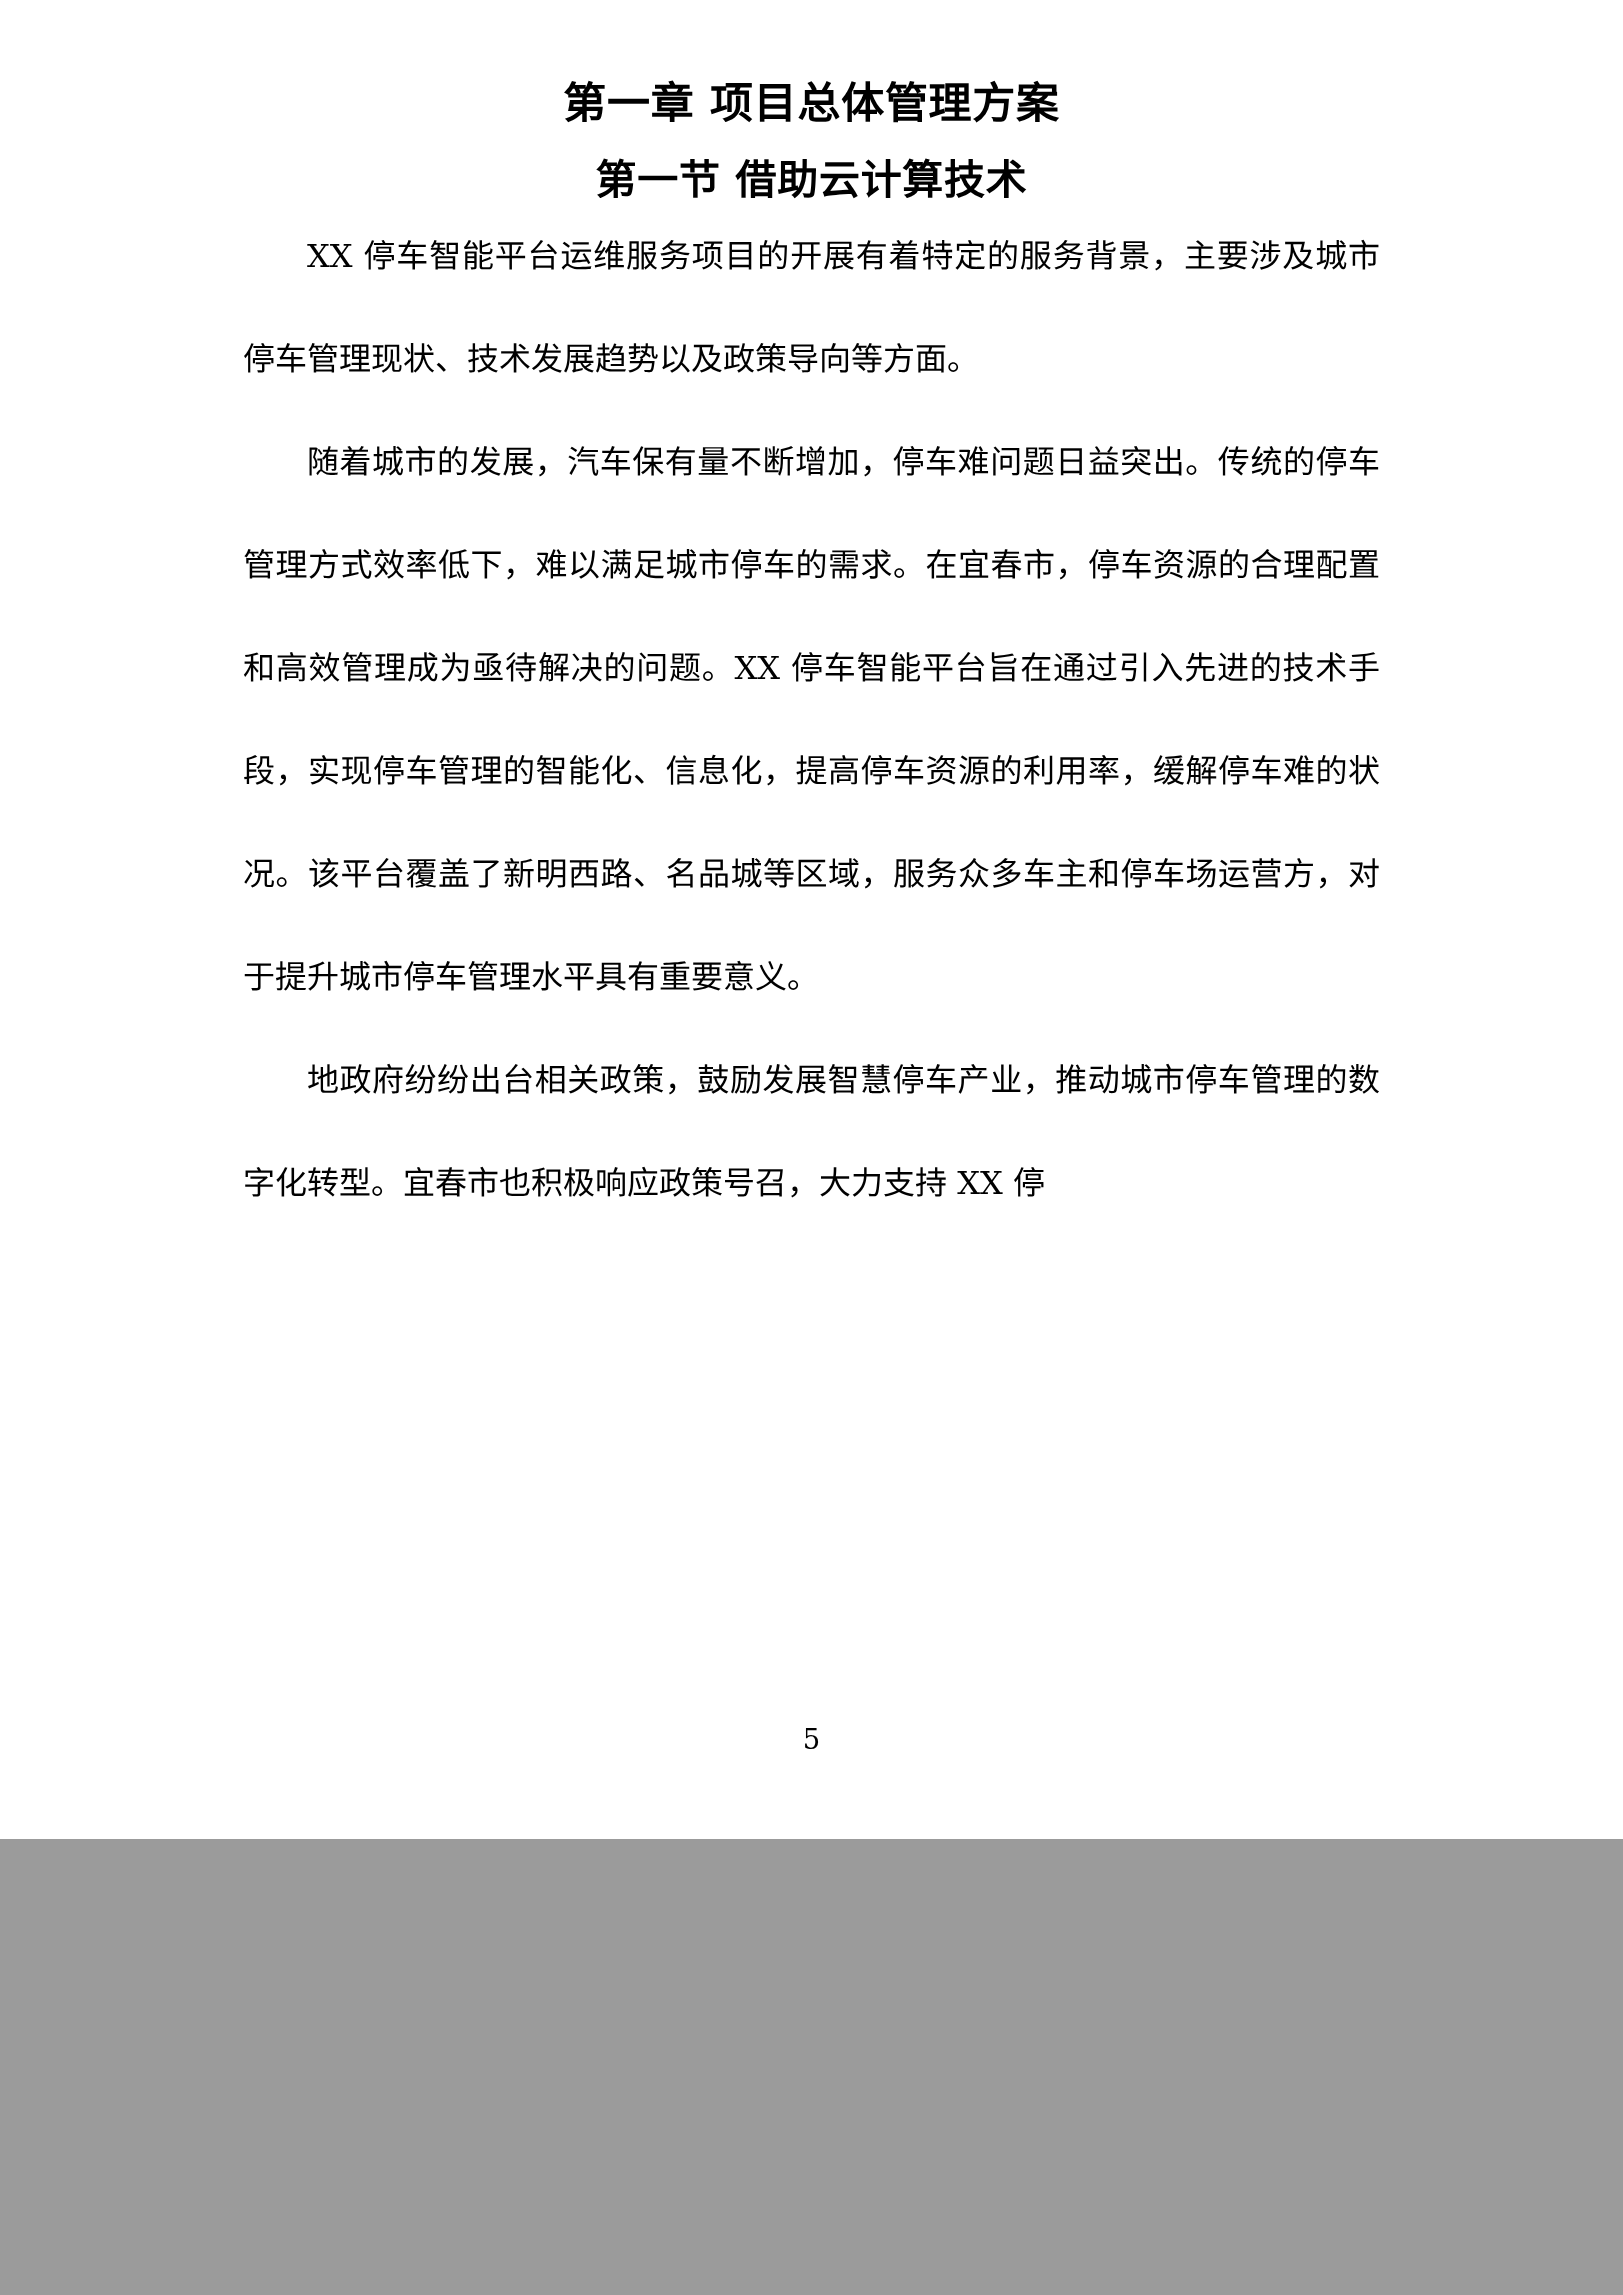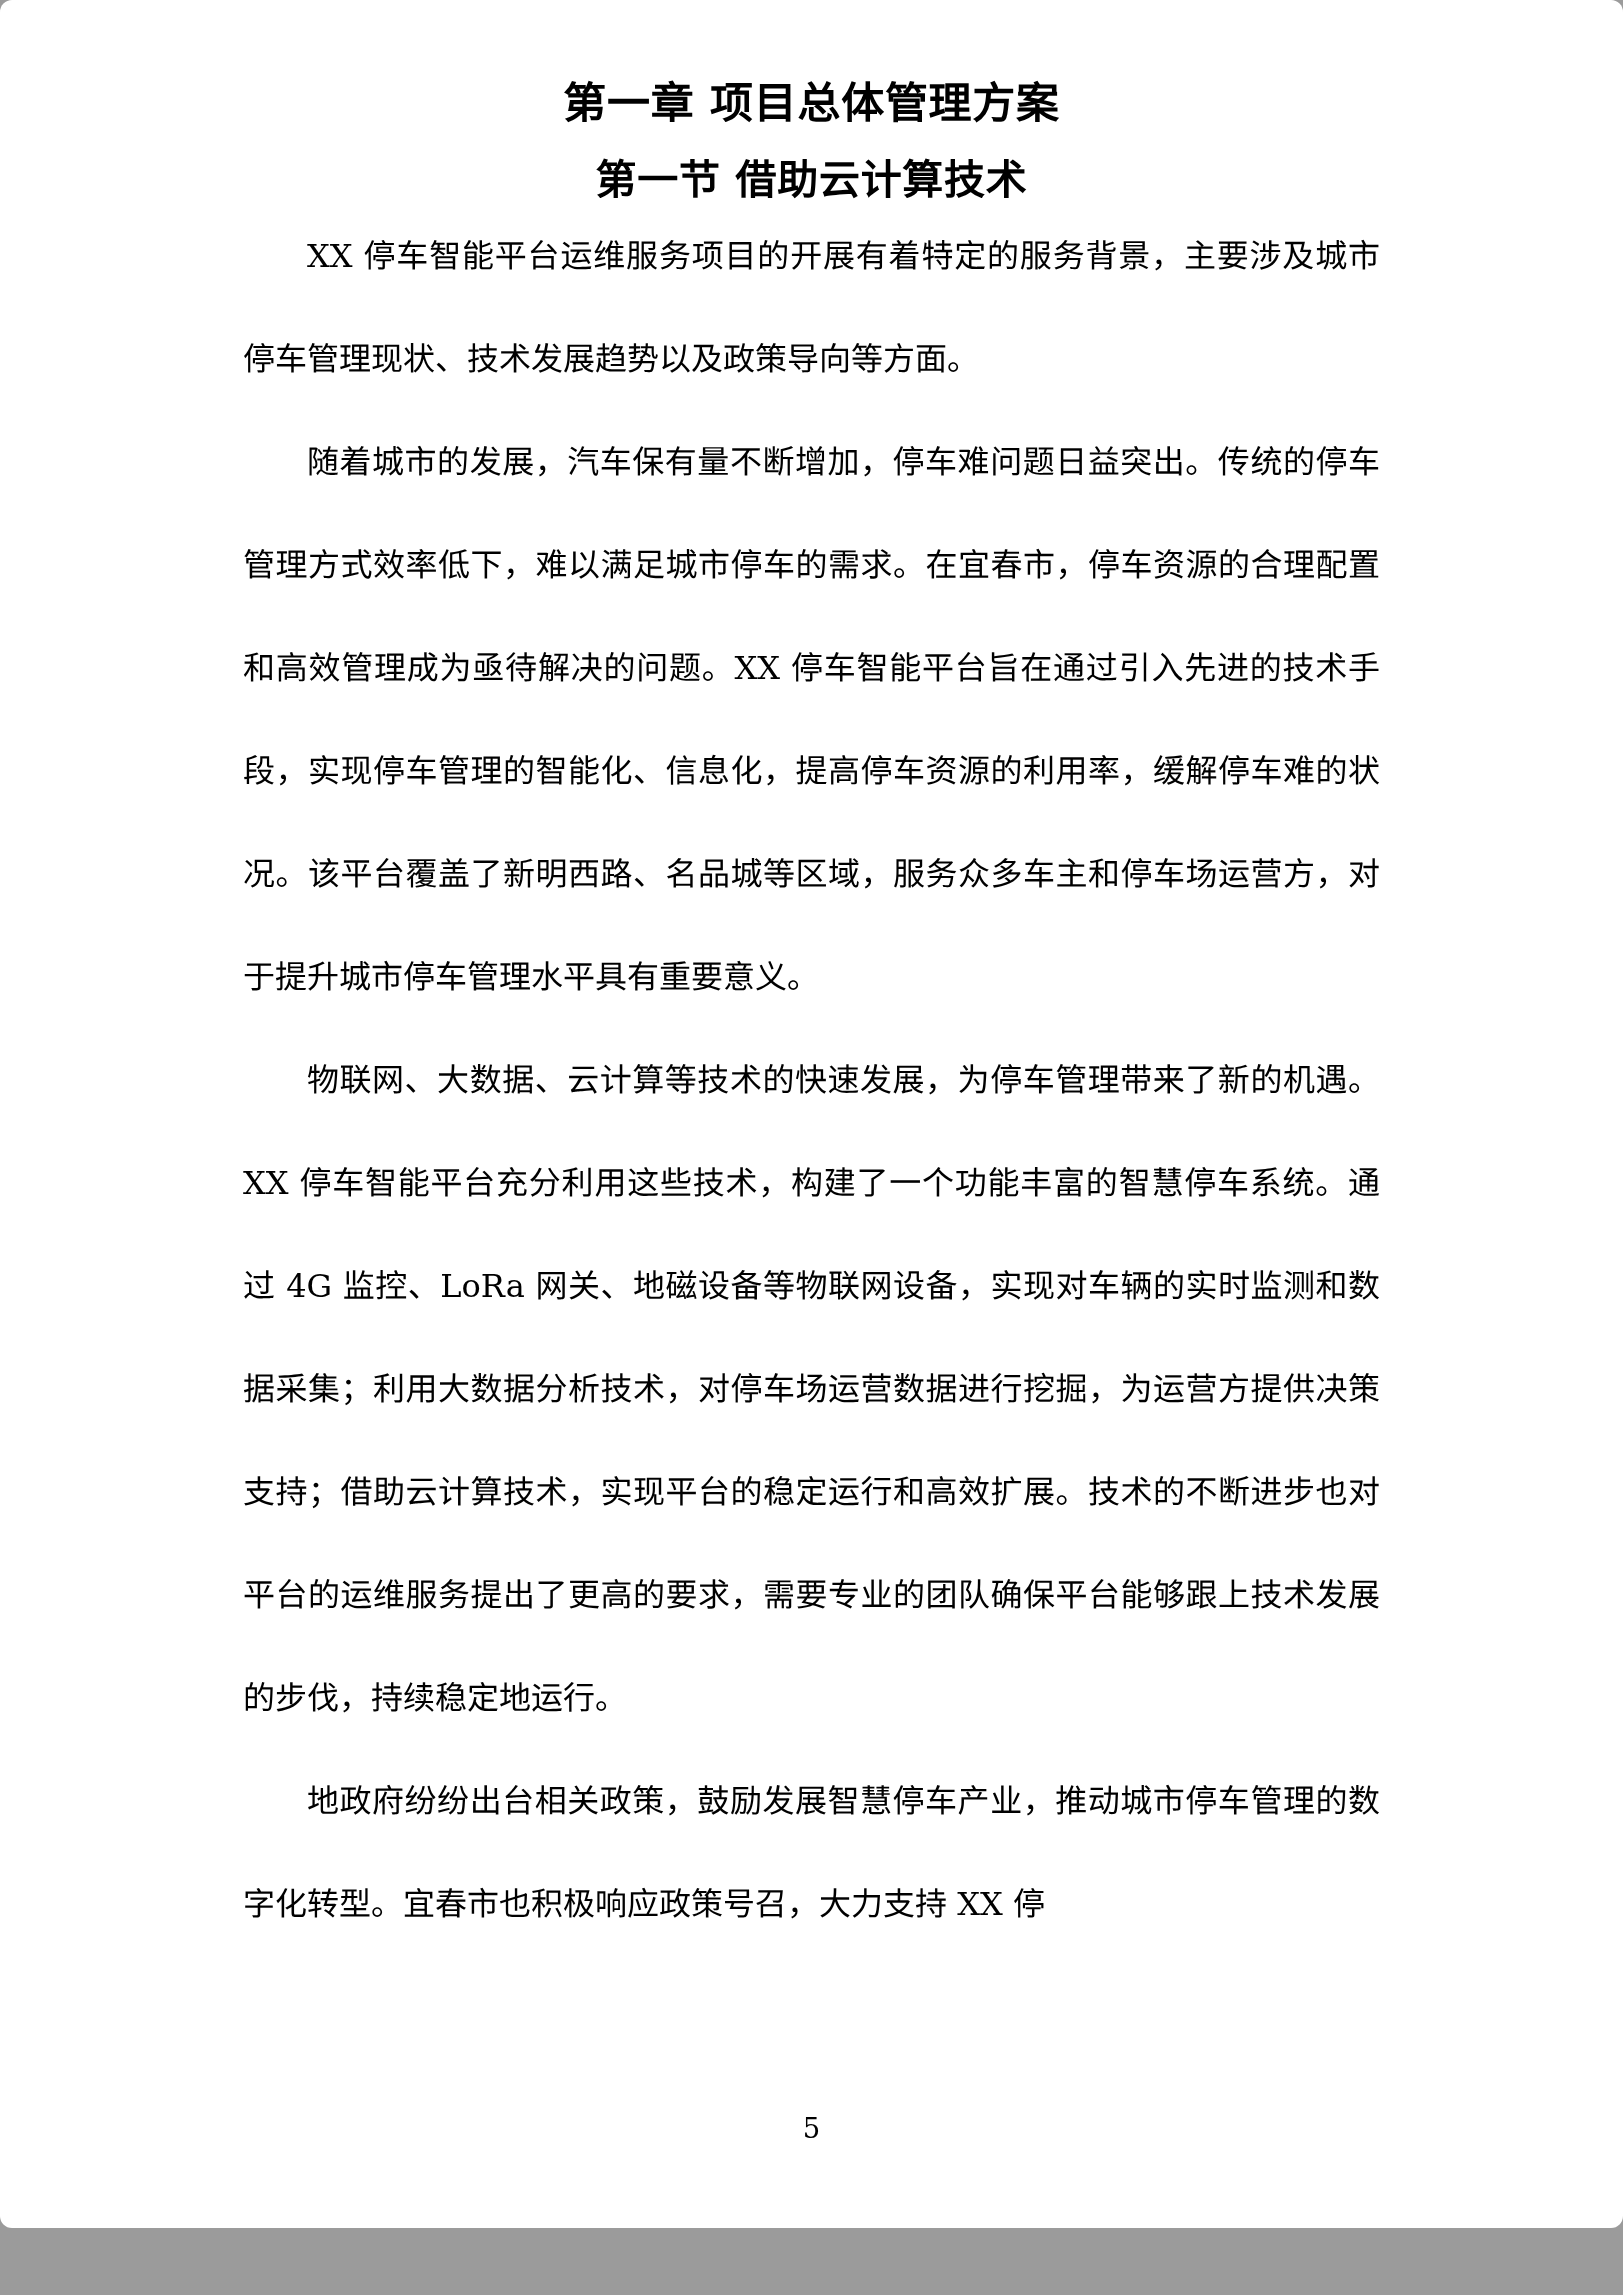--- a/index.html
+++ b/index.html
@@ -4,27 +4,26 @@
 <title>第一章 项目总体管理方案</title>
 <style>
   html, body {
     margin: 0;
     padding: 0;
     background: #9b9b9b;
   }
   .page {
     position: relative;
     width: 1623px;
-    height: 2228px;
+    height: 1839px;
     margin: 0 auto;
     background: #ffffff;
     overflow: hidden;
     font-family: "DejaVu Serif", "Liberation Serif", serif;
     color: #000000;
-    border-radius: 12px;
   }
   .content {
     padding: 77px 243px 0 243px;
   }
   .chapter-title {
     margin: 0;
     font-size: 43px;
     line-height: 52px;
     font-weight: bold;
     text-align: center;
@@ -68,21 +67,20 @@
 </head>
 <body>
 
 <div class="page">
   <div class="content">
     <h1 class="chapter-title">第一章 项目总体管理方案</h1>
     <h2 class="section-title">第一节 借助云计算技术</h2>
     <div class="body-text">
       <p>XX 停车智能平台运维服务项目的开展有着特定的服务背景，主要涉及城市停车管理现状、技术发展趋势以及政策导向等方面。</p>
       <p>随着城市的发展，汽车保有量不断增加，停车难问题日益突出。传统的停车管理方式效率低下，难以满足城市停车的需求。在宜春市，停车资源的合理配置和高效管理成为亟待解决的问题。XX 停车智能平台旨在通过引入先进的技术手段，实现停车管理的智能化、信息化，提高停车资源的利用率，缓解停车难的状况。该平台覆盖了新明西路、名品城等区域，服务众多车主和停车场运营方，对于提升城市停车管理水平具有重要意义。</p>
-      <p>物联网、大数据、云计算等技术的快速发展，为停车管理带来了新的机遇。XX 停车智能平台充分利用这些技术，构建了一个功能丰富的智慧停车系统。通过 4G 监控、LoRa 网关、地磁设备等物联网设备，实现对车辆的实时监测和数据采集；利用大数据分析技术，对停车场运营数据进行挖掘，为运营方提供决策支持；借助云计算技术，实现平台的稳定运行和高效扩展。技术的不断进步也对平台的运维服务提出了更高的要求，需要专业的团队确保平台能够跟上技术发展的步伐，持续稳定地运行。</p>
       <p>地政府纷纷出台相关政策，鼓励发展智慧停车产业，推动城市停车管理的数字化转型。宜春市也积极响应政策号召，大力支持 XX 停</p>
     </div>
   </div>
   <div class="page-footer">
     <span>5</span>
   </div>
 </div>
 
 
 </body></html>

